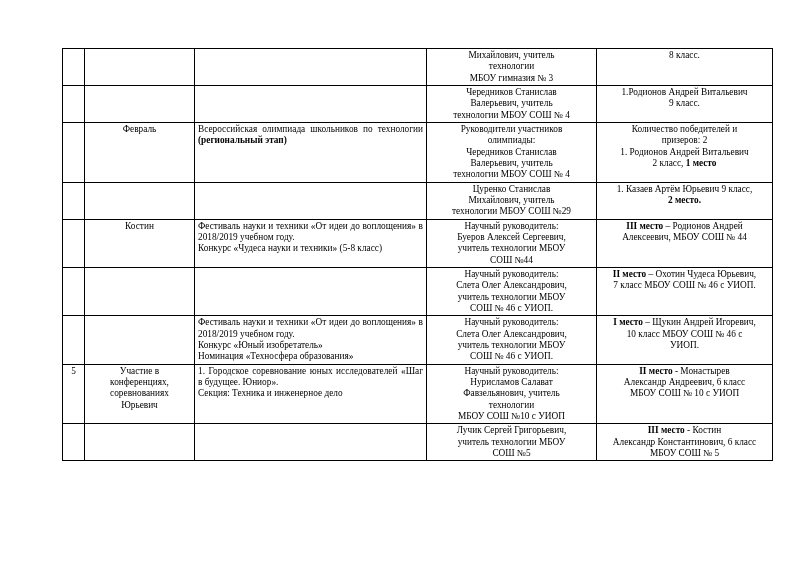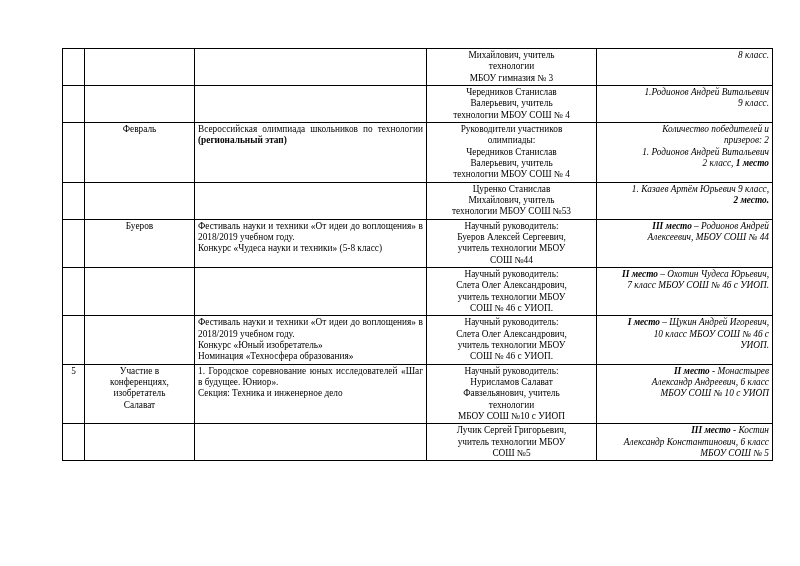--- a/index.html
+++ b/index.html
@@ -35,21 +35,21 @@
     line-height: 1.22;
   }
   .c-num { width: 22px; text-align: center; }
   .c-month { width: 110px; text-align: center; margin-top: 16px; }
   .c-event { width: 232px; text-align: justify; }
   .c-leader { width: 170px; text-align: center; }
   .c-result { width: 176px; text-align: left; }
   .b { font-weight: bold; }
   .just { text-align: justify; }
   .ctr { text-align: center; }
-  .left { text-align: right; font-style: italic; }
+  .left { text-align: center; }
 </style>
 </head>
 <body>
 
 <div class="page">
   <table class="doc-table">
     <colgroup>
       <col class="c-num">
       <col class="c-month">
       <col class="c-event">
@@ -130,34 +130,34 @@
         </td>
         <td class="c-month">
           <span></span>
         </td>
         <td class="c-event just">
           <span></span>
         </td>
         <td class="c-leader ctr">
           <div>Цуренко Станислав</div>
           <div>Михайлович, учитель</div>
-          <div>технологии МБОУ СОШ №53</div>
+          <div>технологии МБОУ СОШ №29</div>
         </td>
         <td class="c-result left">
           <div>1. Казаев Артём Юрьевич 9 класс,</div>
           <div class="b">2 место.</div>
         </td>
       </tr>
 
       <tr>
         <td class="c-num">
           <span></span>
         </td>
         <td class="c-month">
-          <span>Буеров</span>
+          <span>Костин</span>
         </td>
         <td class="c-event just">
           <div>Фестиваль науки и техники «От идеи до воплощения» в 2018/2019 учебном году.</div>
           <div>Конкурс «Чудеса науки и техники» (5-8 класс)</div>
         </td>
         <td class="c-leader ctr">
           <div>Научный руководитель:</div>
           <div>Буеров Алексей Сергеевич,</div>
           <div>учитель технологии МБОУ</div>
           <div>СОШ №44</div>
@@ -215,22 +215,22 @@
         </td>
       </tr>
 
       <tr>
         <td class="c-num">
           <span>5</span>
         </td>
         <td class="c-month">
           <div>Участие в</div>
           <div>конференциях,</div>
-          <div>изобретатель</div>
-          <div>Салават</div>
+          <div>соревнованиях</div>
+          <div>Юрьевич</div>
         </td>
         <td class="c-event just">
           <div>1.    Городское соревнование юных исследователей «Шаг в будущее. Юниор».</div>
           <div> Секция: Техника и инженерное дело</div>
         </td>
         <td class="c-leader ctr">
           <div>Научный руководитель:</div>
           <div>Нурисламов Салават</div>
           <div>Фавзельянович, учитель</div>
           <div>технологии</div>

